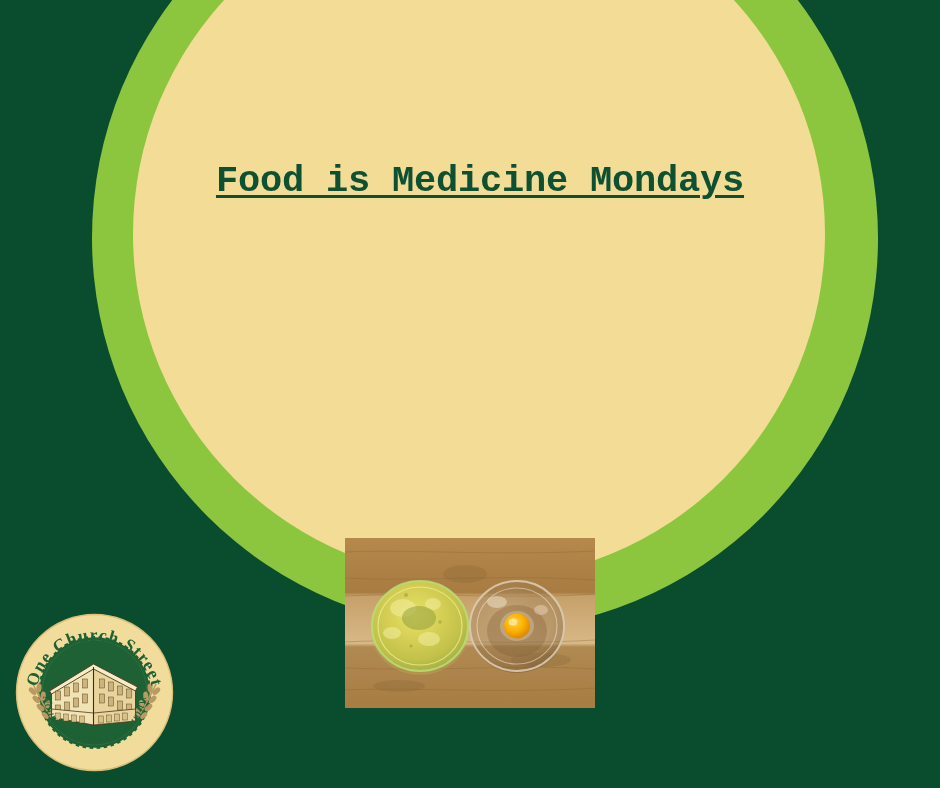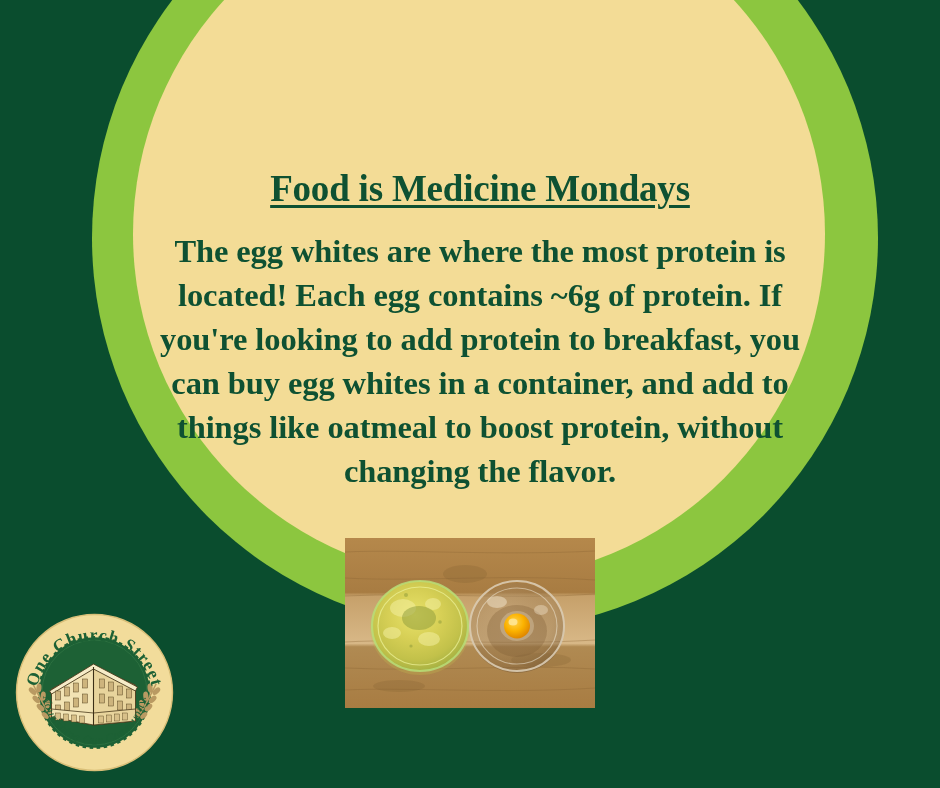--- a/index.html
+++ b/index.html
@@ -38,29 +38,30 @@
 
   
   .content {
     position: absolute;
     left: 150px;
     top: 150px;
     width: 660px;
     text-align: center;
   }
   .headline {
-    margin: 18px;
+    margin: 10px;
     font-size: 37px;
     font-weight: bold;
     color: #0e5132;
     letter-spacing: -0.2px;
     line-height: 1.16;
     text-decoration: underline;
     text-underline-offset: 4px;
     text-decoration-thickness: 2.5px;
+    font-family: Liberation Mono, monospace;
   }
   .body-copy {
     margin: 14px 0 0 0;
     font-size: 32.5px;
     font-weight: bold;
     color: #0e5132;
     line-height: 1.355;
     letter-spacing: -0.1px;
     padding: 0 8px;
   }
@@ -90,21 +91,20 @@
 </head>
 <body>
 
 <div id="poster">
 
   <div class="ring-outer"></div>
   <div class="ring-inner"></div>
 
   <div class="content">
     <h1 class="headline">Food is Medicine Mondays</h1>
-    <p class="body-copy">The egg whites are where the most protein is located! Each egg contains ~6g of protein. If you're looking to add protein to breakfast, you can buy egg whites in a container, and add to things like oatmeal to boost protein, without changing the flavor.</p>
   </div>
 
   <div class="photo">
     <svg width="250" height="170" viewBox="0 0 250 170">
       <defs>
         <linearGradient id="boardGrad" x1="0" y1="0" x2="0" y2="1">
           <stop offset="0%" stop-color="#b5884b"></stop>
           <stop offset="32%" stop-color="#a87c42"></stop>
           <stop offset="34%" stop-color="#c6a06a"></stop>
           <stop offset="62%" stop-color="#d8b887"></stop>

